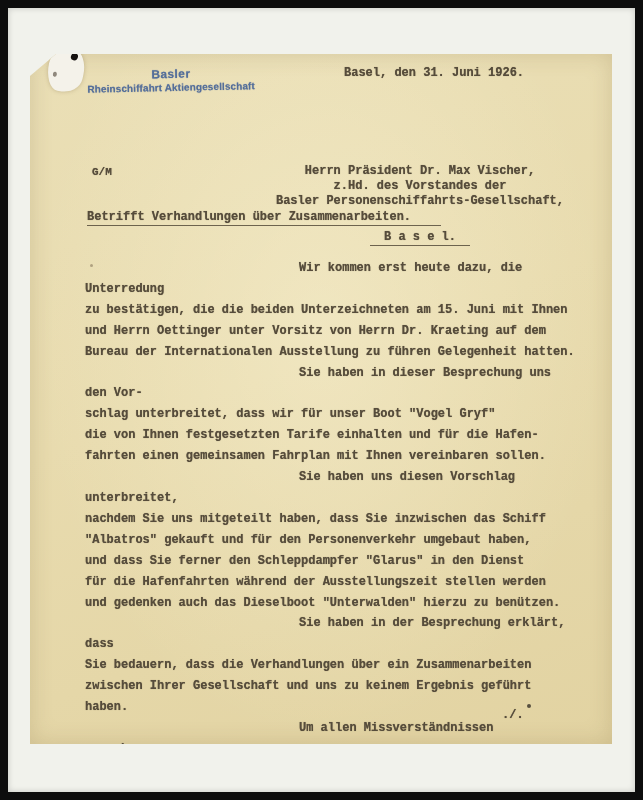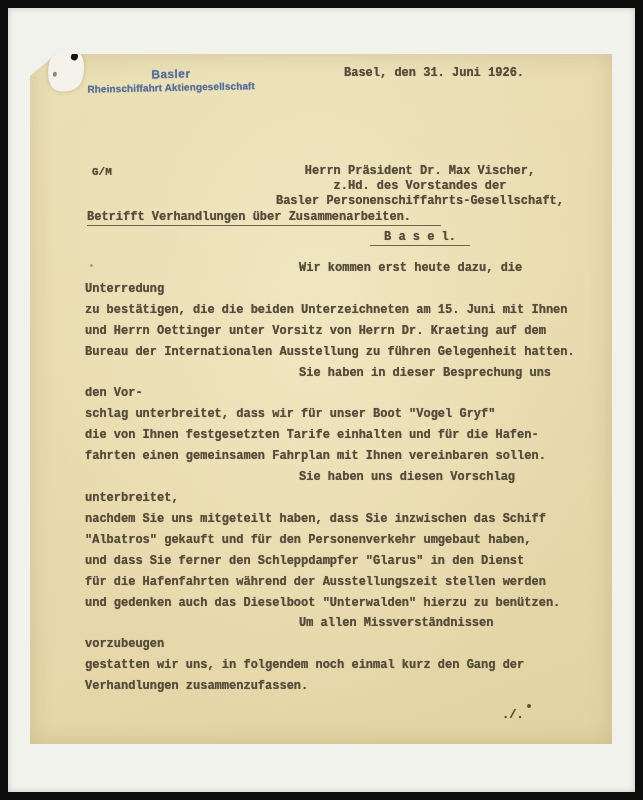--- a/index.html
+++ b/index.html
@@ -122,20 +122,24 @@
       <p>Sie haben in dieser Besprechung uns den Vor-
 schlag unterbreitet, dass wir für unser Boot "Vogel Gryf"
 die von Ihnen festgesetzten Tarife einhalten und für die Hafen-
 fahrten einen gemeinsamen Fahrplan mit Ihnen vereinbaren sollen.</p>
       <p>Sie haben uns diesen Vorschlag unterbreitet,
 nachdem Sie uns mitgeteilt haben, dass Sie inzwischen das Schiff
 "Albatros" gekauft und für den Personenverkehr umgebaut haben,
 und dass Sie ferner den Schleppdampfer "Glarus" in den Dienst
 für die Hafenfahrten während der Ausstellungszeit stellen werden
 und gedenken auch das Dieselboot "Unterwalden" hierzu zu benützen.</p>
+      <p>Sie haben in der Besprechung erklärt, dass
+Sie bedauern, dass die Verhandlungen über ein Zusammenarbeiten
+zwischen Ihrer Gesellschaft und uns zu keinem Ergebnis geführt
+haben.</p>
       <p>Um allen Missverständnissen vorzubeugen
 gestatten wir uns, in folgendem noch einmal kurz den Gang der
 Verhandlungen zusammenzufassen.</p>
     </div>
 
     <div class="cont-mark type">./.</div>
 
     <div class="dot-1"></div>
     <div class="dot-2"></div>
 

